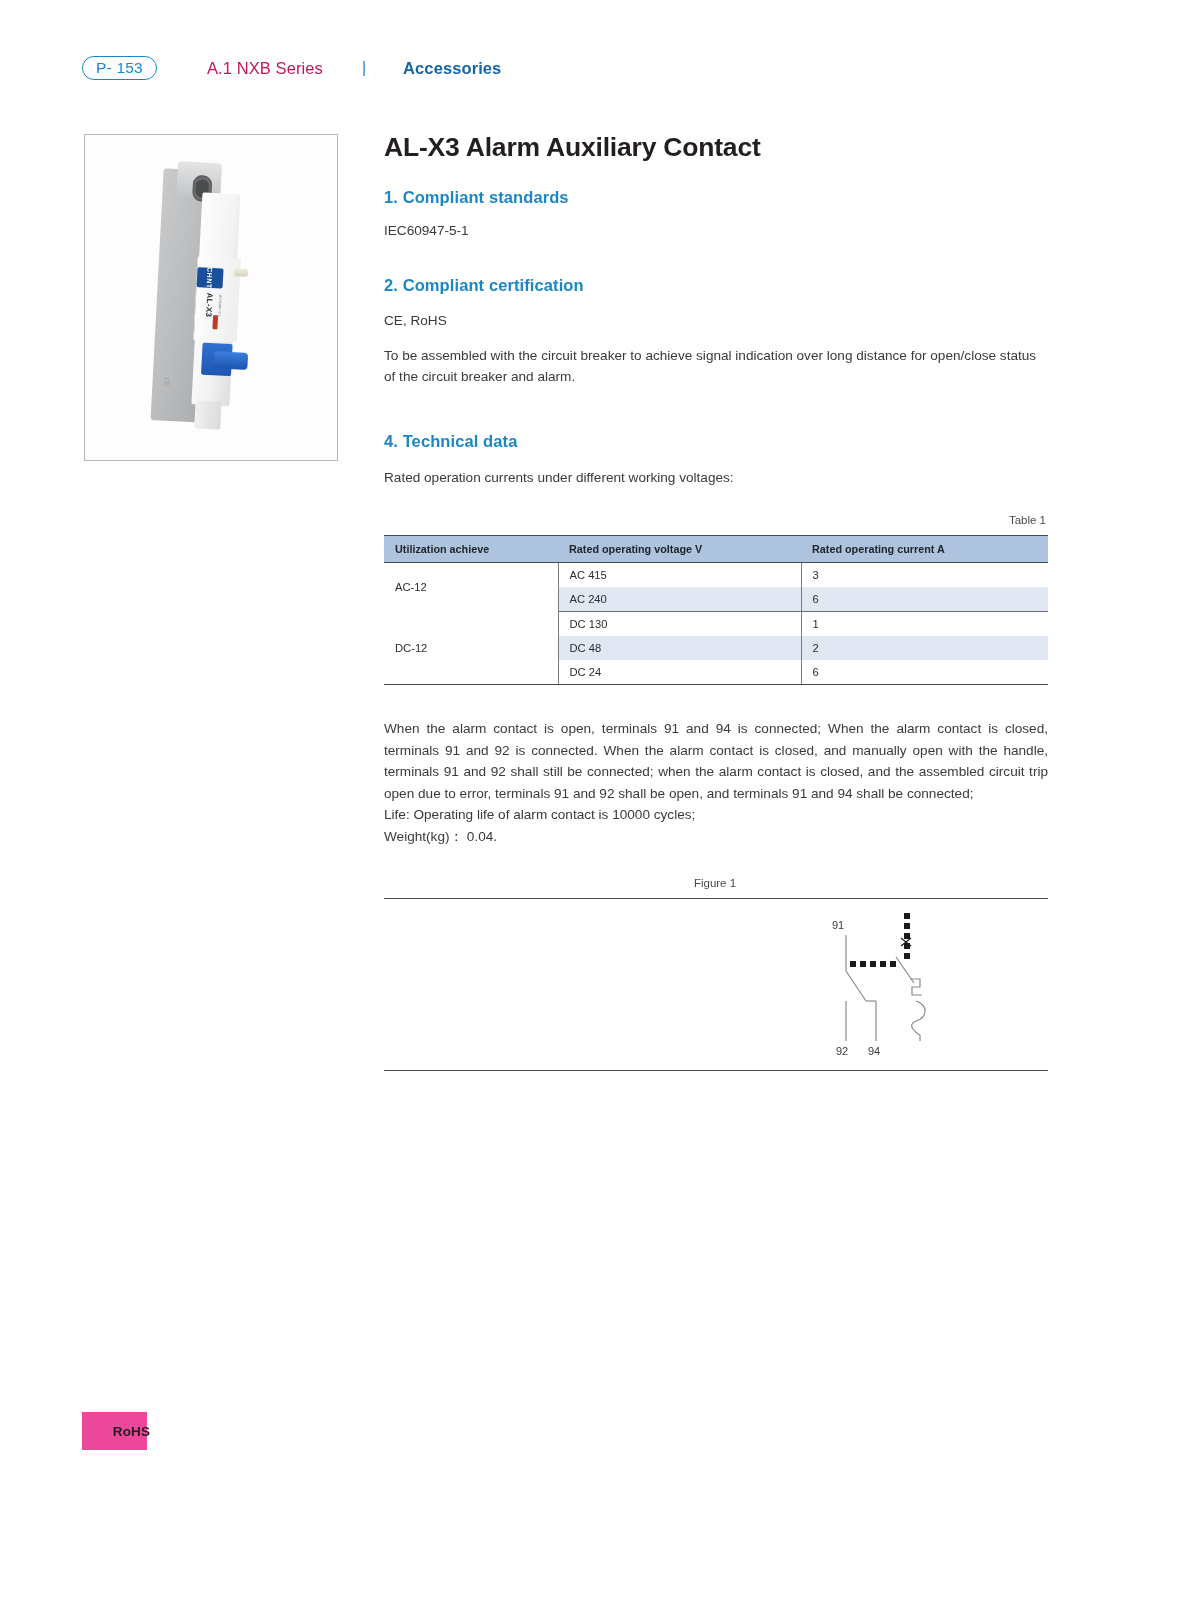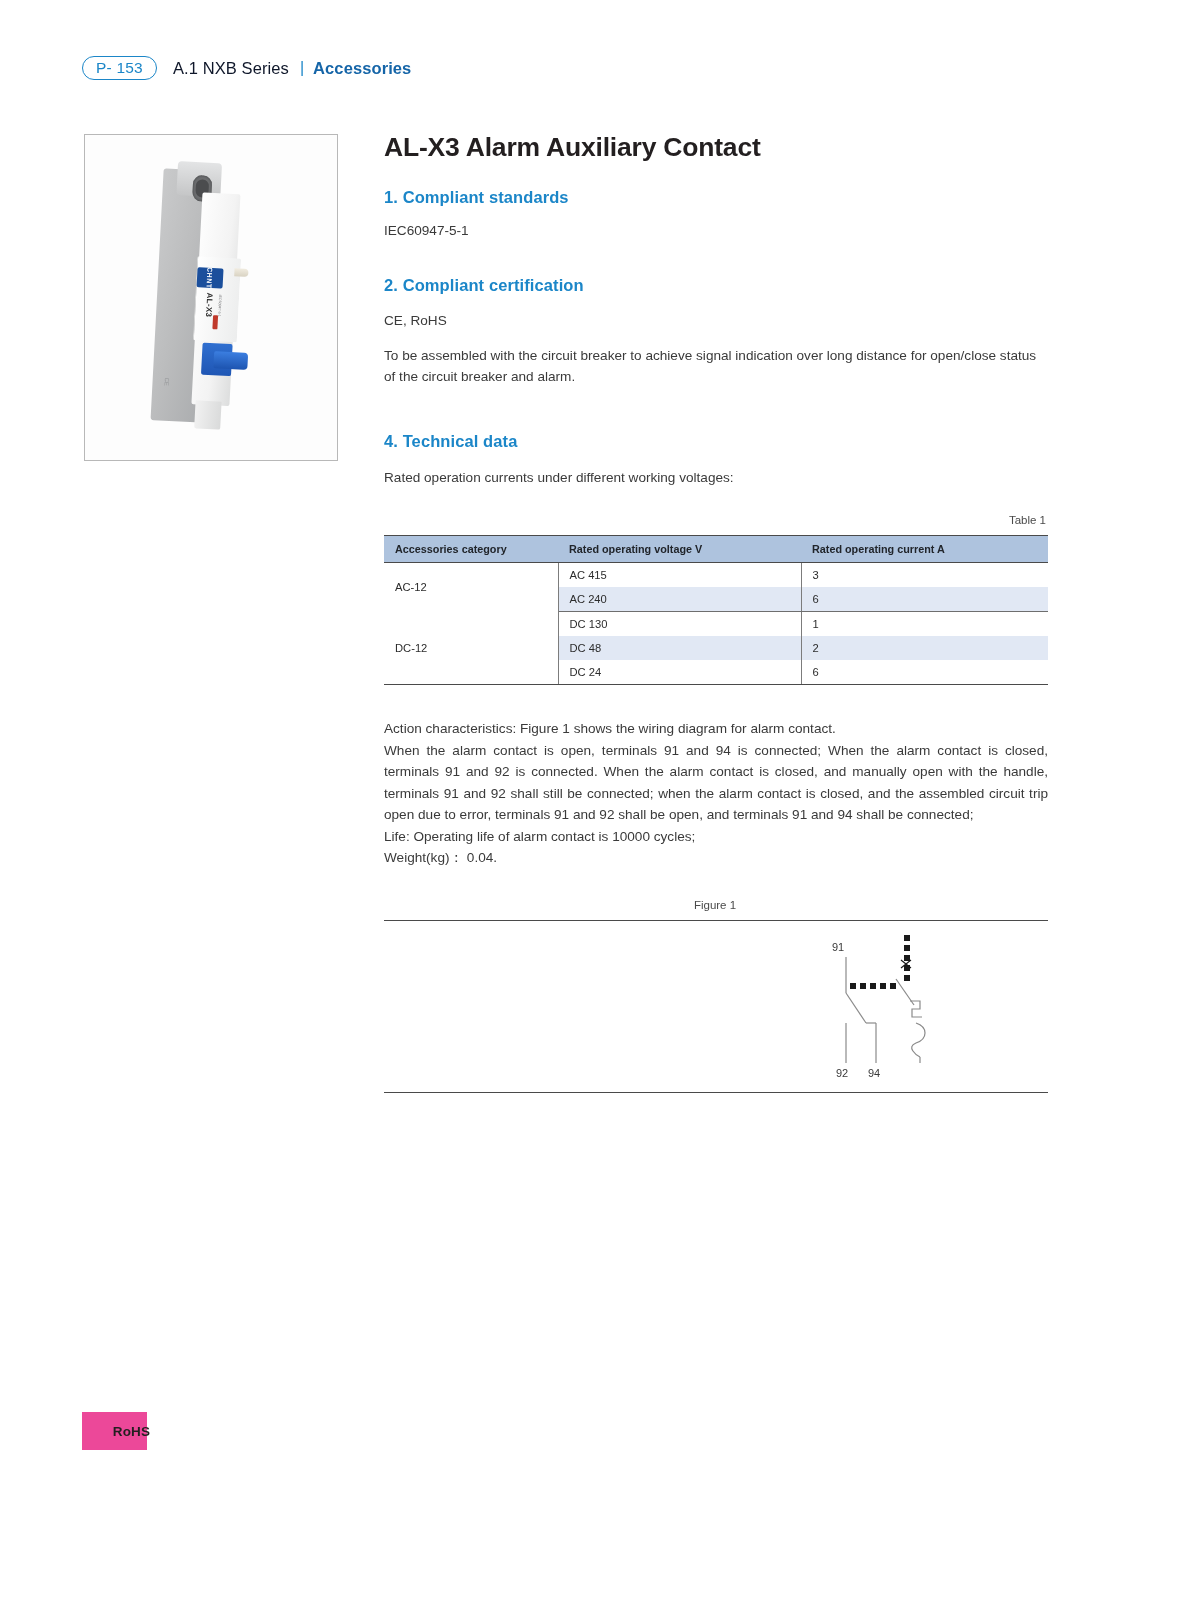--- a/index.html
+++ b/index.html
@@ -15,35 +15,36 @@
   }
 
   
   .page-header {
     position: absolute;
     left: 82px;
     top: 55px;
     display: flex;
     align-items: center;
     height: 26px;
+    gap: 28px;
   }
   .page-pill {
     border: 1.4px solid #1b86c8;
     border-radius: 13px;
     color: #1b86c8;
     font-size: 15.5px;
     padding: 3px 13px 4px 13px;
     line-height: 1;
     letter-spacing: .2px;
     white-space: nowrap;
   }
   .crumb-series {
-    color: #0f172a;
+    color: #be185d;
     font-size: 16.5px;
-    margin-left: 16px;
+    margin-left: 22px;
     letter-spacing: .1px;
     white-space: nowrap;
   }
   .crumb-sep {
     color: #1b86c8;
     font-size: 16px;
     margin: 0 9px 0 11px;
   }
   .crumb-current {
     color: #1565a8;
@@ -393,21 +394,21 @@
   <div class="table-caption">Table 1</div>
 
   <table class="data-table">
     <colgroup>
       <col class="col-cat">
         <col class="col-volt">
         <col class="col-cur">
     </colgroup>
     <thead>
       <tr>
-        <th>Accessories category</th>
+        <th>Utilization achieve</th>
         <th>Rated operating voltage V</th>
         <th>Rated operating current A</th>
       </tr>
     </thead>
     <tbody>
       <tr>
         <td class="cat" rowspan="2">AC-12</td>
         <td class="volt">AC 415</td>
         <td>3</td>
       </tr>
@@ -426,21 +427,20 @@
       </tr>
       <tr>
         <td class="volt">DC 24</td>
         <td>6</td>
       </tr>
     </tbody>
   </table>
   <div class="table-bottom-rule"></div>
 
   <div class="action-block">
-    <p class="action-line">Action characteristics: Figure 1 shows the wiring diagram for alarm contact.</p>
     <p class="action-line justify">When the alarm contact is open, terminals 91 and 94 is connected; When the alarm contact is closed, terminals 91 and 92 is connected. When the alarm contact is closed, and manually open with the handle, terminals 91 and 92 shall still be connected; when the alarm contact is closed, and the assembled circuit trip open due to error, terminals 91 and 92 shall be open, and terminals 91 and 94 shall be connected;</p>
     <p class="action-line">Life: Operating life of alarm contact is 10000 cycles;</p>
     <p class="action-line">Weight(kg)： 0.04.</p>
   </div>
 
   <div class="figure-caption">Figure 1</div>
 
   <div class="figure-box">
     <svg class="fig-svg" width="120" height="150" viewBox="0 0 120 150">
 

